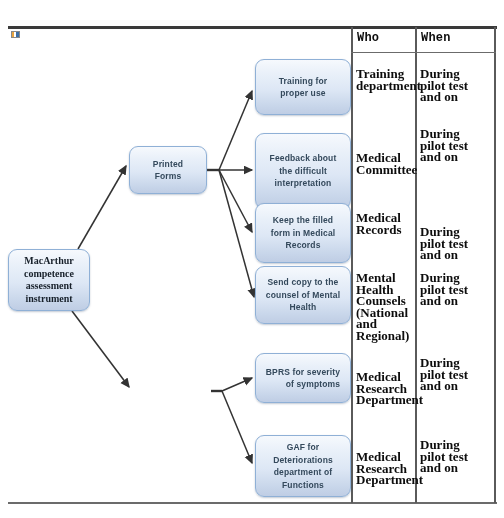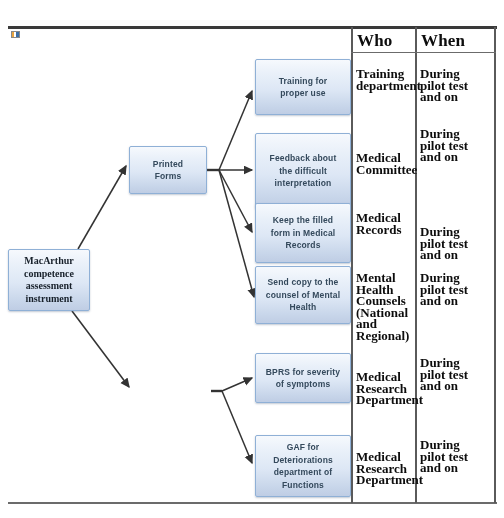--- a/index.html
+++ b/index.html
@@ -58,23 +58,23 @@
     width: 9px;
     height: 7px;
     background: linear-gradient(90deg, #e8a33d 0 34%, #ffffff 34% 55%, #3c6ea5 55% 100%);
     border: 1px solid #888;
     box-sizing: border-box;
   }
 
   
   .th {
     position: absolute;
-    font-family: Liberation Serif, serif;
+    font-family: Liberation Mono, monospace;
     font-weight: bold;
-    font-size: 17px;
+    font-size: 12px;
     color: #0d0d0d;
     letter-spacing: 0.2px;
   }
   .th-who  { left: 357px; top: 31px; }
   .th-when { left: 421px; top: 31px; }
 
   
   .cell {
     position: absolute;
     font-family: "Liberation Serif", serif;
@@ -85,21 +85,21 @@
     white-space: pre-line;
   }
   .cell-who  { left: 356px; width: 60px; }
   .cell-when { left: 420px; width: 64px; }
 
   
   .node {
     position: absolute;
     box-sizing: border-box;
     border: 1px solid #8fb0d6;
-    border-radius: 2px;
+    border-radius: 9px;
     background: linear-gradient(180deg, #f3f7fc 0%, #eaf1ف9 1%, #e7eff8 22%, #dbe6f4 55%, #c6d5ea 88%, #bccde6 100%);
     background: linear-gradient(180deg, #f6f9fd 0%, #e9f0f9 25%, #dde7f5 55%, #c8d6ea 85%, #bfcde4 100%);
     box-shadow: 0 1px 2px rgba(80,100,130,0.35);
     display: flex;
     align-items: center;
     justify-content: center;
     text-align: center;
     color: #34495c;
     font-family: "Liberation Sans", sans-serif;
     font-size: 8.5px;
@@ -181,21 +181,21 @@
 proper use</div>
   <div class="node" style="left:255px; top:133px; width:96px; height:76px;">Feedback about
 the difficult
 interpretation</div>
   <div class="node" style="left:255px; top:203px; width:96px; height:60px;">Keep the filled
 form in Medical
 Records</div>
   <div class="node" style="left:255px; top:266px; width:96px; height:58px;">Send copy to the
 counsel of Mental
 Health</div>
-  <div class="node" style="left:255px; top:353px; width:96px; height:50px;">BPRS for severity
+  <div class="node" style="left:255px; top:353px; width:96px; height:50px;text-align:right;">BPRS for severity
 of symptoms</div>
   <div class="node" style="left:255px; top:435px; width:96px; height:62px;">GAF for
 Deteriorations
 department of
 Functions</div>
 
   <div class="cell cell-who" style="top:68px;">Training
 department</div>
   <div class="cell cell-who" style="top:152px;">Medical
 Committee</div>

